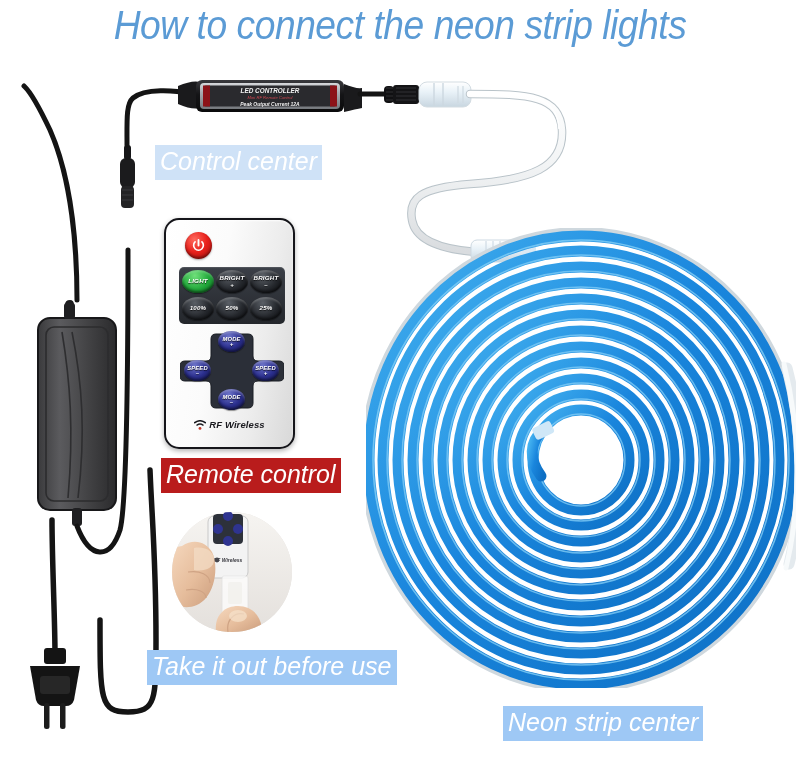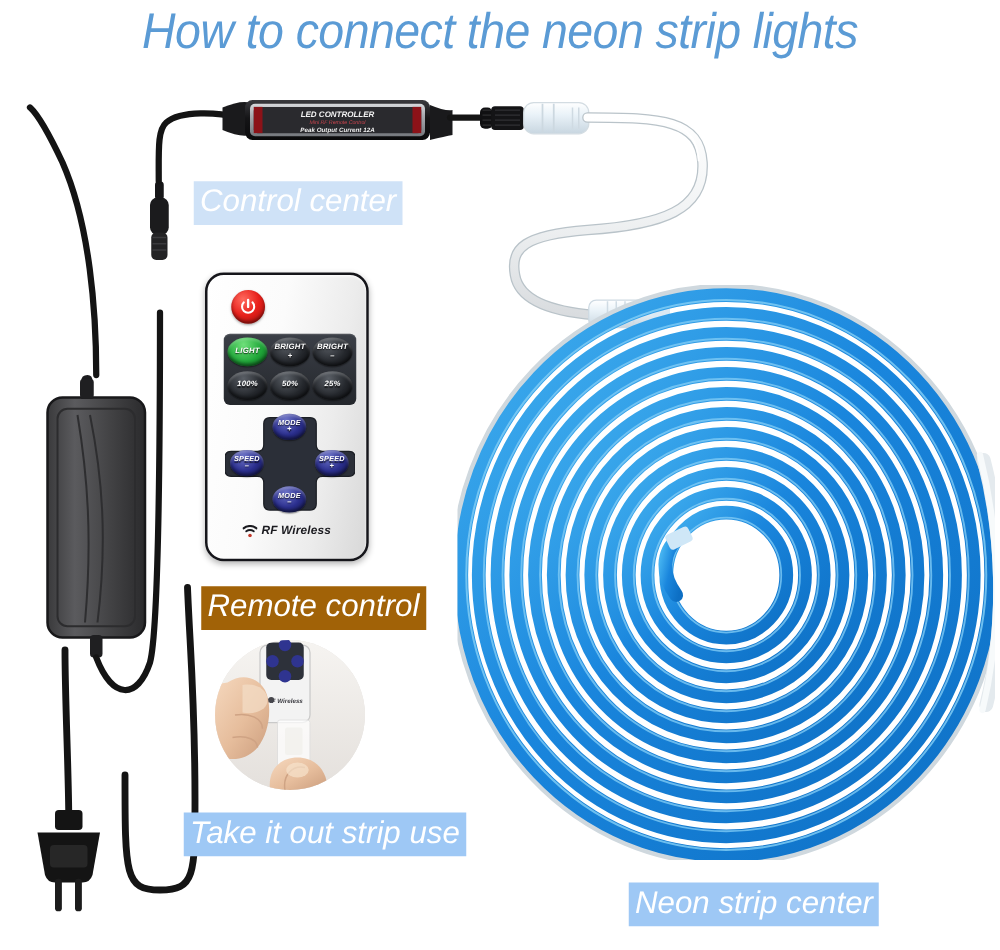--- a/index.html
+++ b/index.html
@@ -45,21 +45,21 @@
     color: #ffffff;
     font-size: 25px;
     line-height: 31px;
     font-weight: 400;
     padding: 1px 5px 3px 5px;
     white-space: nowrap;
     font-family: "Liberation Sans", sans-serif;
     letter-spacing: 0px;
   }
   .callout.light  { background: #cfe2f7; }
-  .callout.mid    { background: #a16207; margin-top: 11px; }
+  .callout.mid    { background: #b91c1c; }
   .callout.mid2   { background: #9ec8f5; }
 
   #lbl-control  { left: 155px; top: 118px; margin-top: 27px; }
   #lbl-remote   { left: 161px; top: 458px; }
   #lbl-take     { left: 147px; top: 650px; }
   #lbl-power    { left: 8px;   top: 722px; }
   #lbl-neon     { left: 503px; top: 706px; }
 
   
   #art {
@@ -491,16 +491,16 @@
       <g>
         <path d="M44 120 C 42 104, 52 94, 66 94 C 80 94, 90 104, 90 120 Z" fill="url(#gSkin)"></path>
         <path d="M56 120 C 54 108, 62 100, 72 102" stroke="#cfa384" stroke-width="1.2" fill="none"></path>
         <ellipse cx="66" cy="104" rx="9" ry="6" fill="#f7e2cc" opacity="0.7"></ellipse>
       </g>
     </svg>
   </div>
 
   <div class="callout light" id="lbl-control">Control center</div>
   <div class="callout mid" id="lbl-remote">Remote control</div>
-  <div class="callout mid2" id="lbl-take">Take it out strip use</div>
+  <div class="callout mid2" id="lbl-take">Take it out before use</div>
   <div class="callout mid2" id="lbl-neon">Neon strip center</div>
 
 </div>
 
 </body></html>

